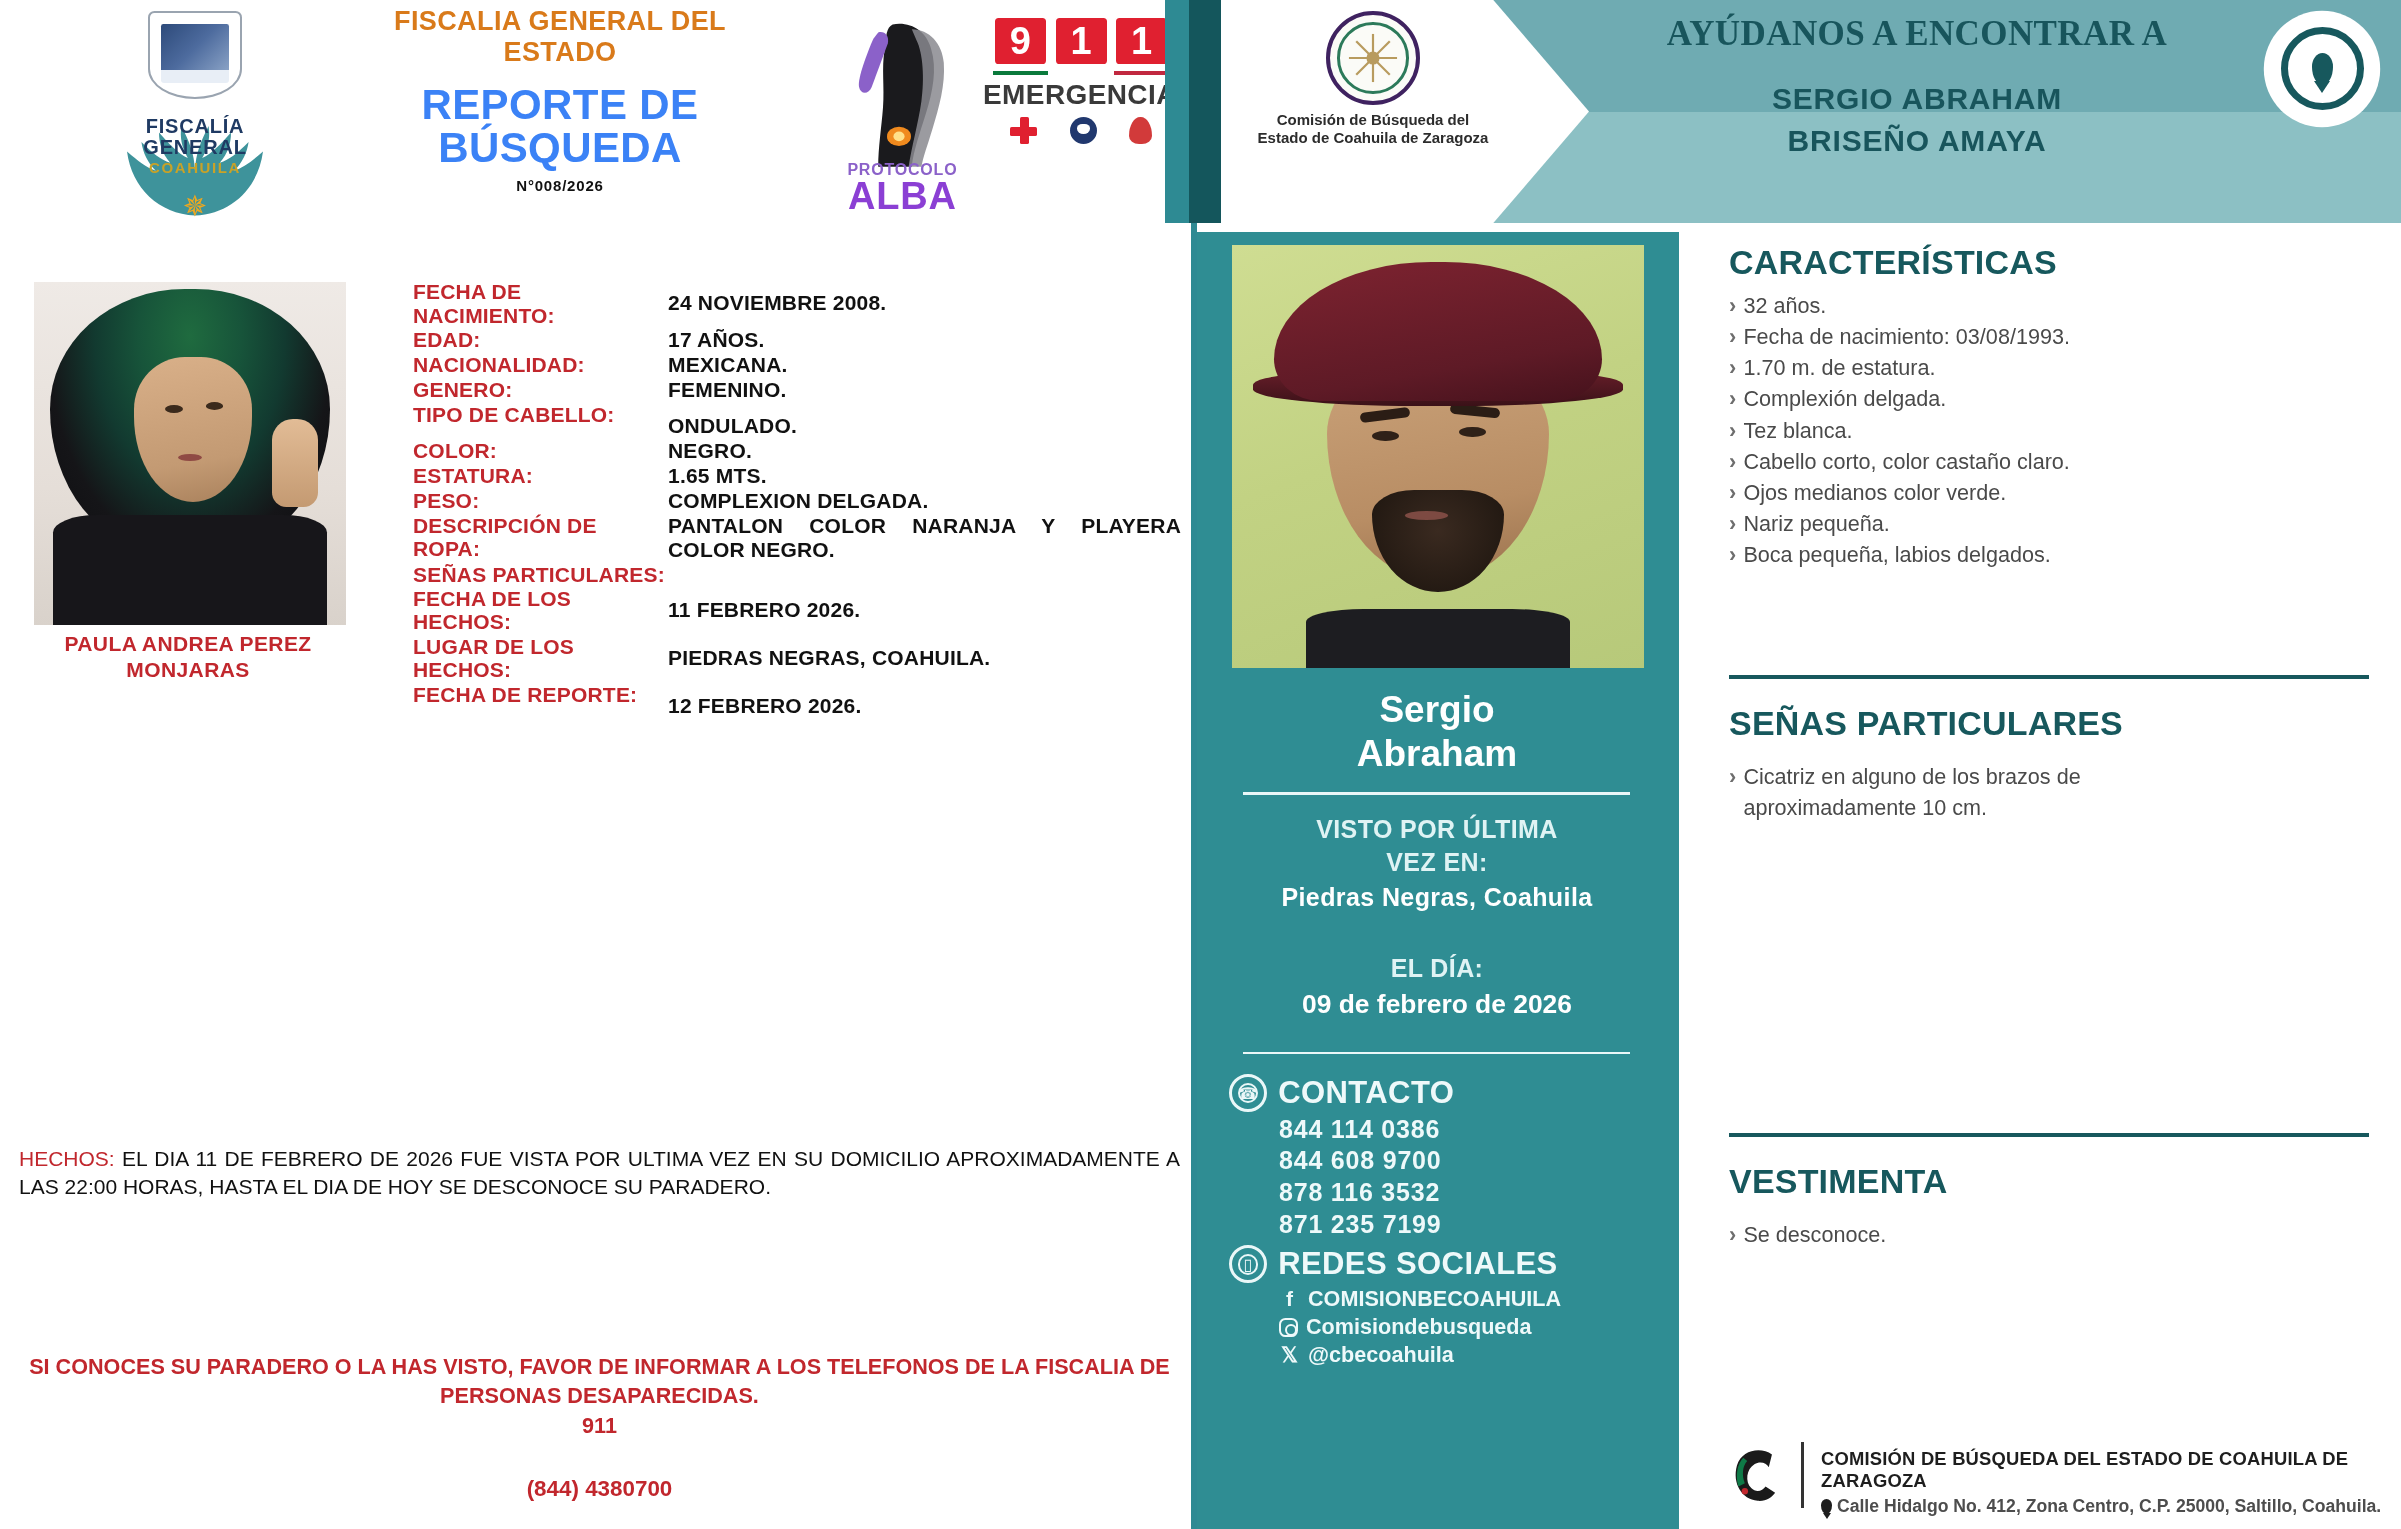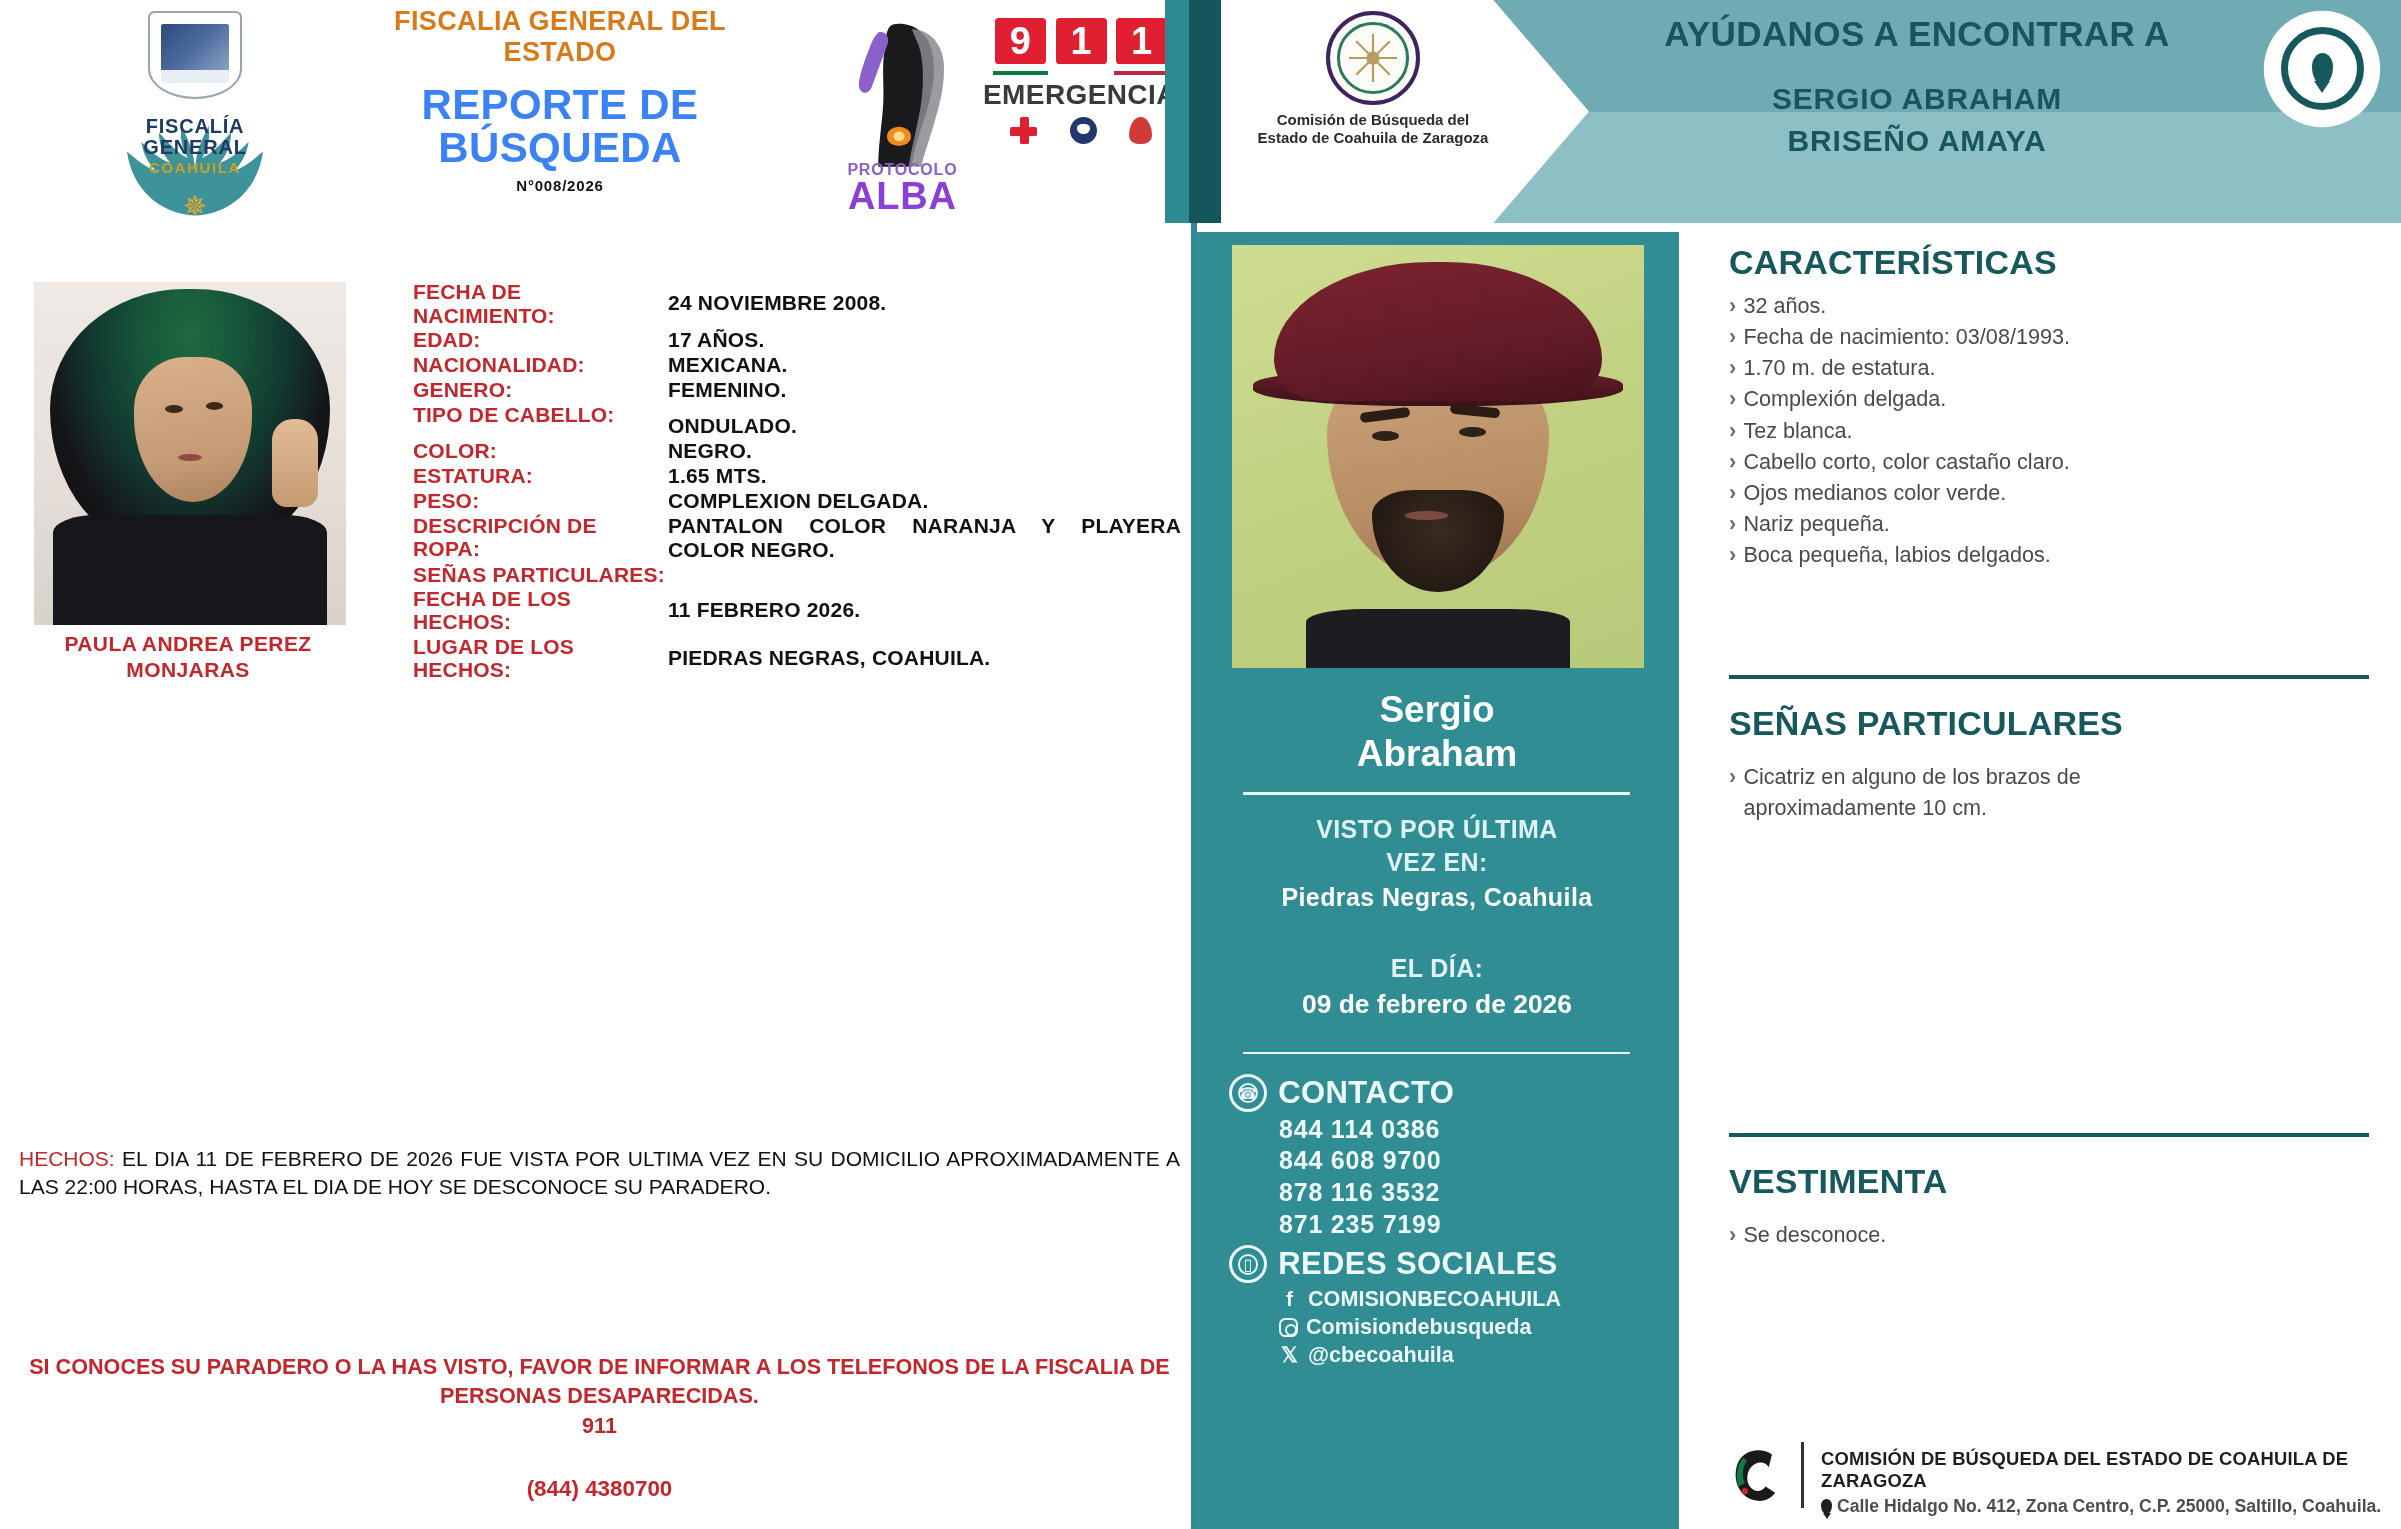--- a/index.html
+++ b/index.html
@@ -161,21 +161,21 @@
   .cb-seal { width:94px; height:94px; margin:4.8px auto 0; border-radius:50%;
     border:4px solid #3f2260; background:#fbfbf7; position:relative; }
   .cb-seal::before{
     content:""; position:absolute; inset:7.2px; border-radius:50%;
     border:3.2px solid #2c7a5a;
   }
   .cb-seal svg{ position:absolute; inset:0; width:100%; height:100%; }
   .cb-caption { margin-top:5.6px; font-size:15px; font-weight:bold; color:#2c2c2c; line-height:1.2; }
 
   .rp-hdr-title { position:absolute; left:416px; top:14.4px; width:608px; text-align:center; }
-  .rp-ayudanos { font-size:35px; font-weight:bold; color:#18555c; letter-spacing:0.4px; }
+  .rp-ayudanos { font-size:35px; font-weight:bold; color:#18555c; letter-spacing:0.4px;font-family:Liberation Serif, serif; }
   .rp-name { margin-top:24px; font-size:30px; font-weight:bold; color:#18555c; line-height:1.38; letter-spacing:0.8px; }
 
   .pin-badge { position:absolute; right:29px; top:17.6px; width:102px; height:102px;
     border-radius:50%; background:#ffffff; box-shadow:0 0 0 7.2px #ffffff; display:flex; align-items:center; justify-content:center; }
   .pin-badge .ring { width:83px; height:83px; border-radius:50%; border:7.2px solid #17585d; display:flex; align-items:center; justify-content:center; }
   .pin-badge .pin { width:21px; height:32px; background:#17585d; border-radius:50% 50% 50% 50% / 42% 42% 58% 58%; position:relative; }
   .pin-badge .pin::after{ content:""; position:absolute; left:50%; transform:translateX(-50%); bottom:-8.8px; width:0; height:0;
     border-left:8.8px solid transparent; border-right:8.8px solid transparent; border-top:12.8px solid #17585d; }
 
   
@@ -375,20 +375,24 @@
         <div class="f-label">SEÑAS PARTICULARES:</div>
       </div>
       <div class="f-row tall">
         <div class="f-label">FECHA DE LOS HECHOS:</div>
         <div class="f-val">11 FEBRERO 2026.</div>
       </div>
       <div class="f-row tall">
         <div class="f-label">LUGAR DE LOS HECHOS:</div>
         <div class="f-val">PIEDRAS NEGRAS, COAHUILA.</div>
       </div>
+      <div class="f-row tall">
+        <div class="f-label">FECHA DE REPORTE:</div>
+        <div class="f-val">12 FEBRERO 2026.</div>
+      </div>
     </div>
 
     <div class="hechos">
       <span class="hk">HECHOS:</span><span> EL DIA 11 DE FEBRERO DE 2026 FUE VISTA POR ULTIMA VEZ EN SU DOMICILIO APROXIMADAMENTE A LAS 22:00 HORAS, HASTA EL DIA DE HOY SE DESCONOCE SU PARADERO.</span>
     </div>
 
     <div class="appeal">
       <span>SI CONOCES SU PARADERO O LA HAS VISTO, FAVOR DE INFORMAR A LOS TELEFONOS DE LA FISCALIA DE PERSONAS DESAPARECIDAS.</span>
       <span class="a911">911</span>
       <span class="aphone">(844) 4380700</span>

